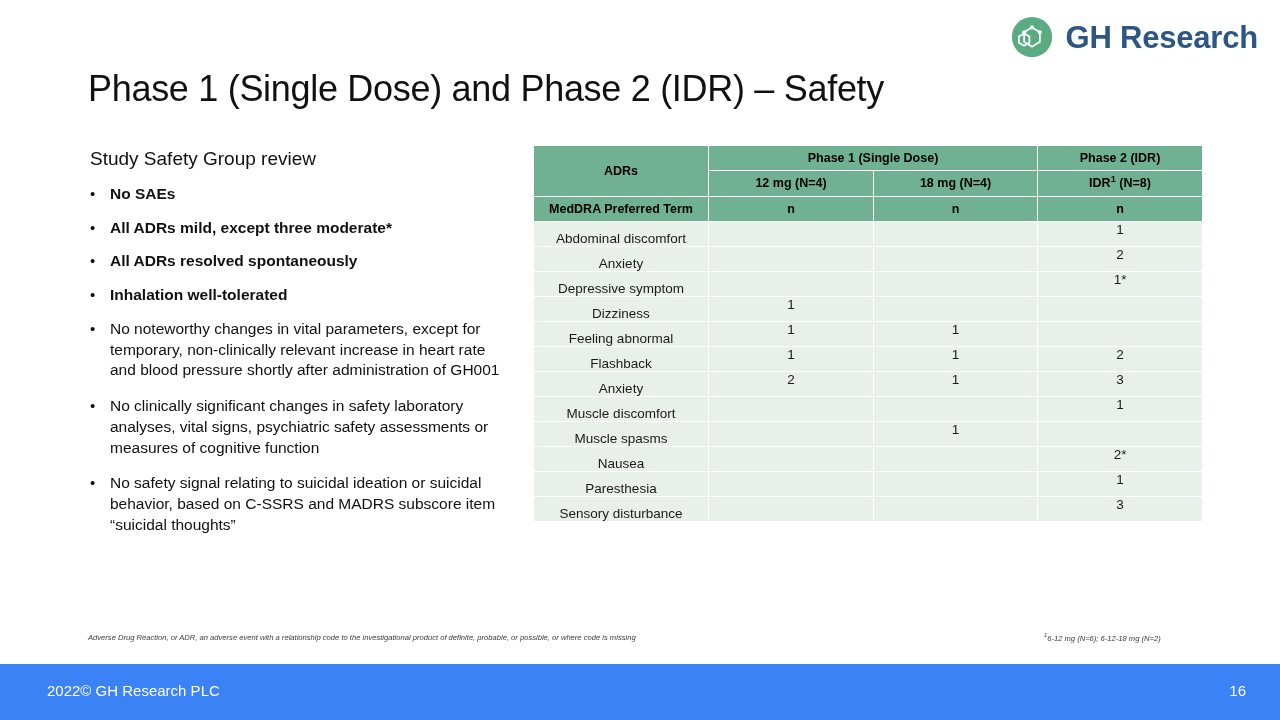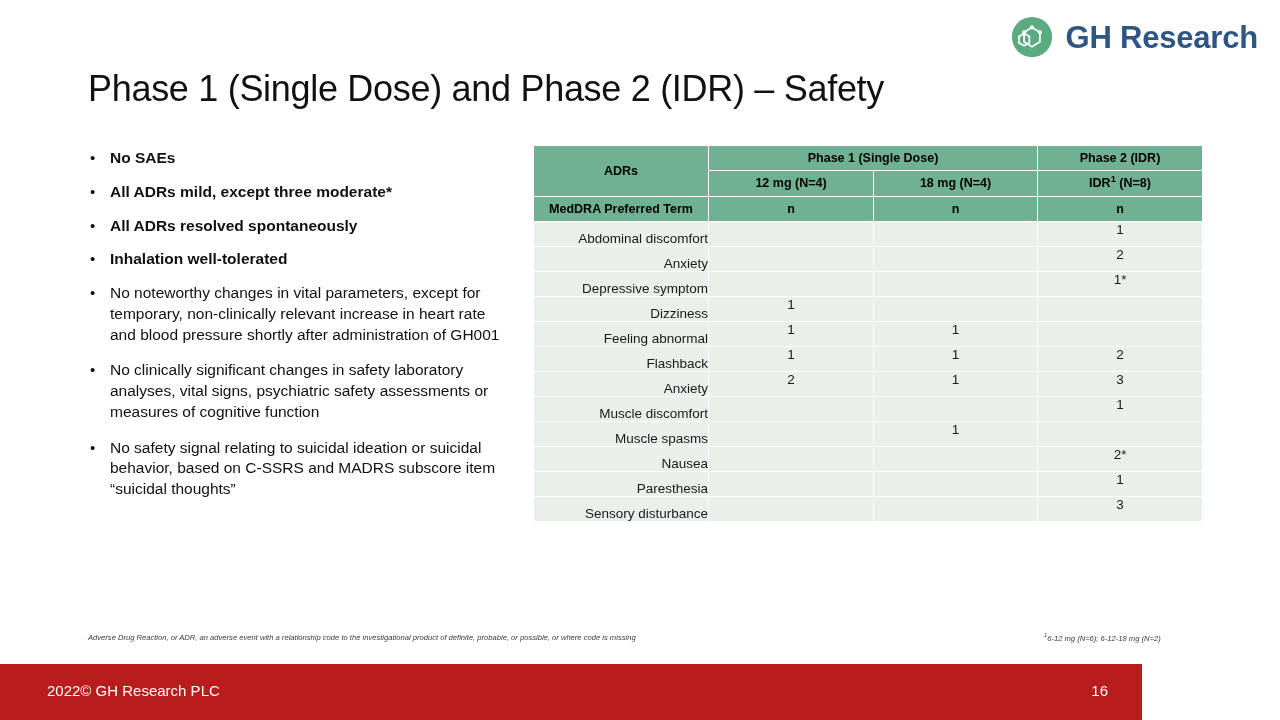--- a/index.html
+++ b/index.html
@@ -123,21 +123,21 @@
   }
   table.adr td {
     background: #e9efe9;
     border: 1px solid #ffffff;
     font-size: 13.5px;
     color: #1a1a1a;
     padding: 0;
     height: 24px;
   }
   td.label {
-    text-align: right;
+    text-align: center;
     padding-left: 10px;
     vertical-align: bottom;
     padding-bottom: 3px;
     margin-top: 29px;
   }
   td.num {
     text-align: center;
     vertical-align: top;
     padding-top: 1px;
     font-size: 13.5px;
@@ -168,23 +168,23 @@
     font-size: 0.75em;
     vertical-align: super;
     line-height: 0;
   }
 
   
   .footer-bar {
     position: absolute;
     left: 0;
     bottom: 0;
-    width: 1142px;
+    width: 1280px;
     height: 56px;
-    background: #b91c1c;
+    background: #3b82f6;
   }
   .footer-copy {
     position: absolute;
     left: 47px;
     top: 18px;
     font-size: 15px;
     color: #ffffff;
   }
   .footer-page {
     position: absolute;
@@ -205,20 +205,21 @@
     <circle cx="33" cy="18.5" r="2.3" fill="#ffffff"></circle>
     <circle cx="24" cy="13" r="2.3" fill="#ffffff"></circle>
     <circle cx="15" cy="18.5" r="2.3" fill="#ffffff"></circle>
   </svg>
   <div class="logo-text">GH Research</div>
 </div>
 
 <div class="slide-title">Phase 1 (Single Dose) and Phase 2 (IDR) – Safety</div>
 
 <div class="left-col">
+  <div class="left-heading">Study Safety Group review</div>
 
   <div class="bullet strong">
     <span class="dot">•</span>
     <span class="btext">No SAEs</span>
   </div>
   <div class="bullet strong">
     <span class="dot">•</span>
     <span class="btext">All ADRs mild, except three moderate*</span>
   </div>
   <div class="bullet strong">

